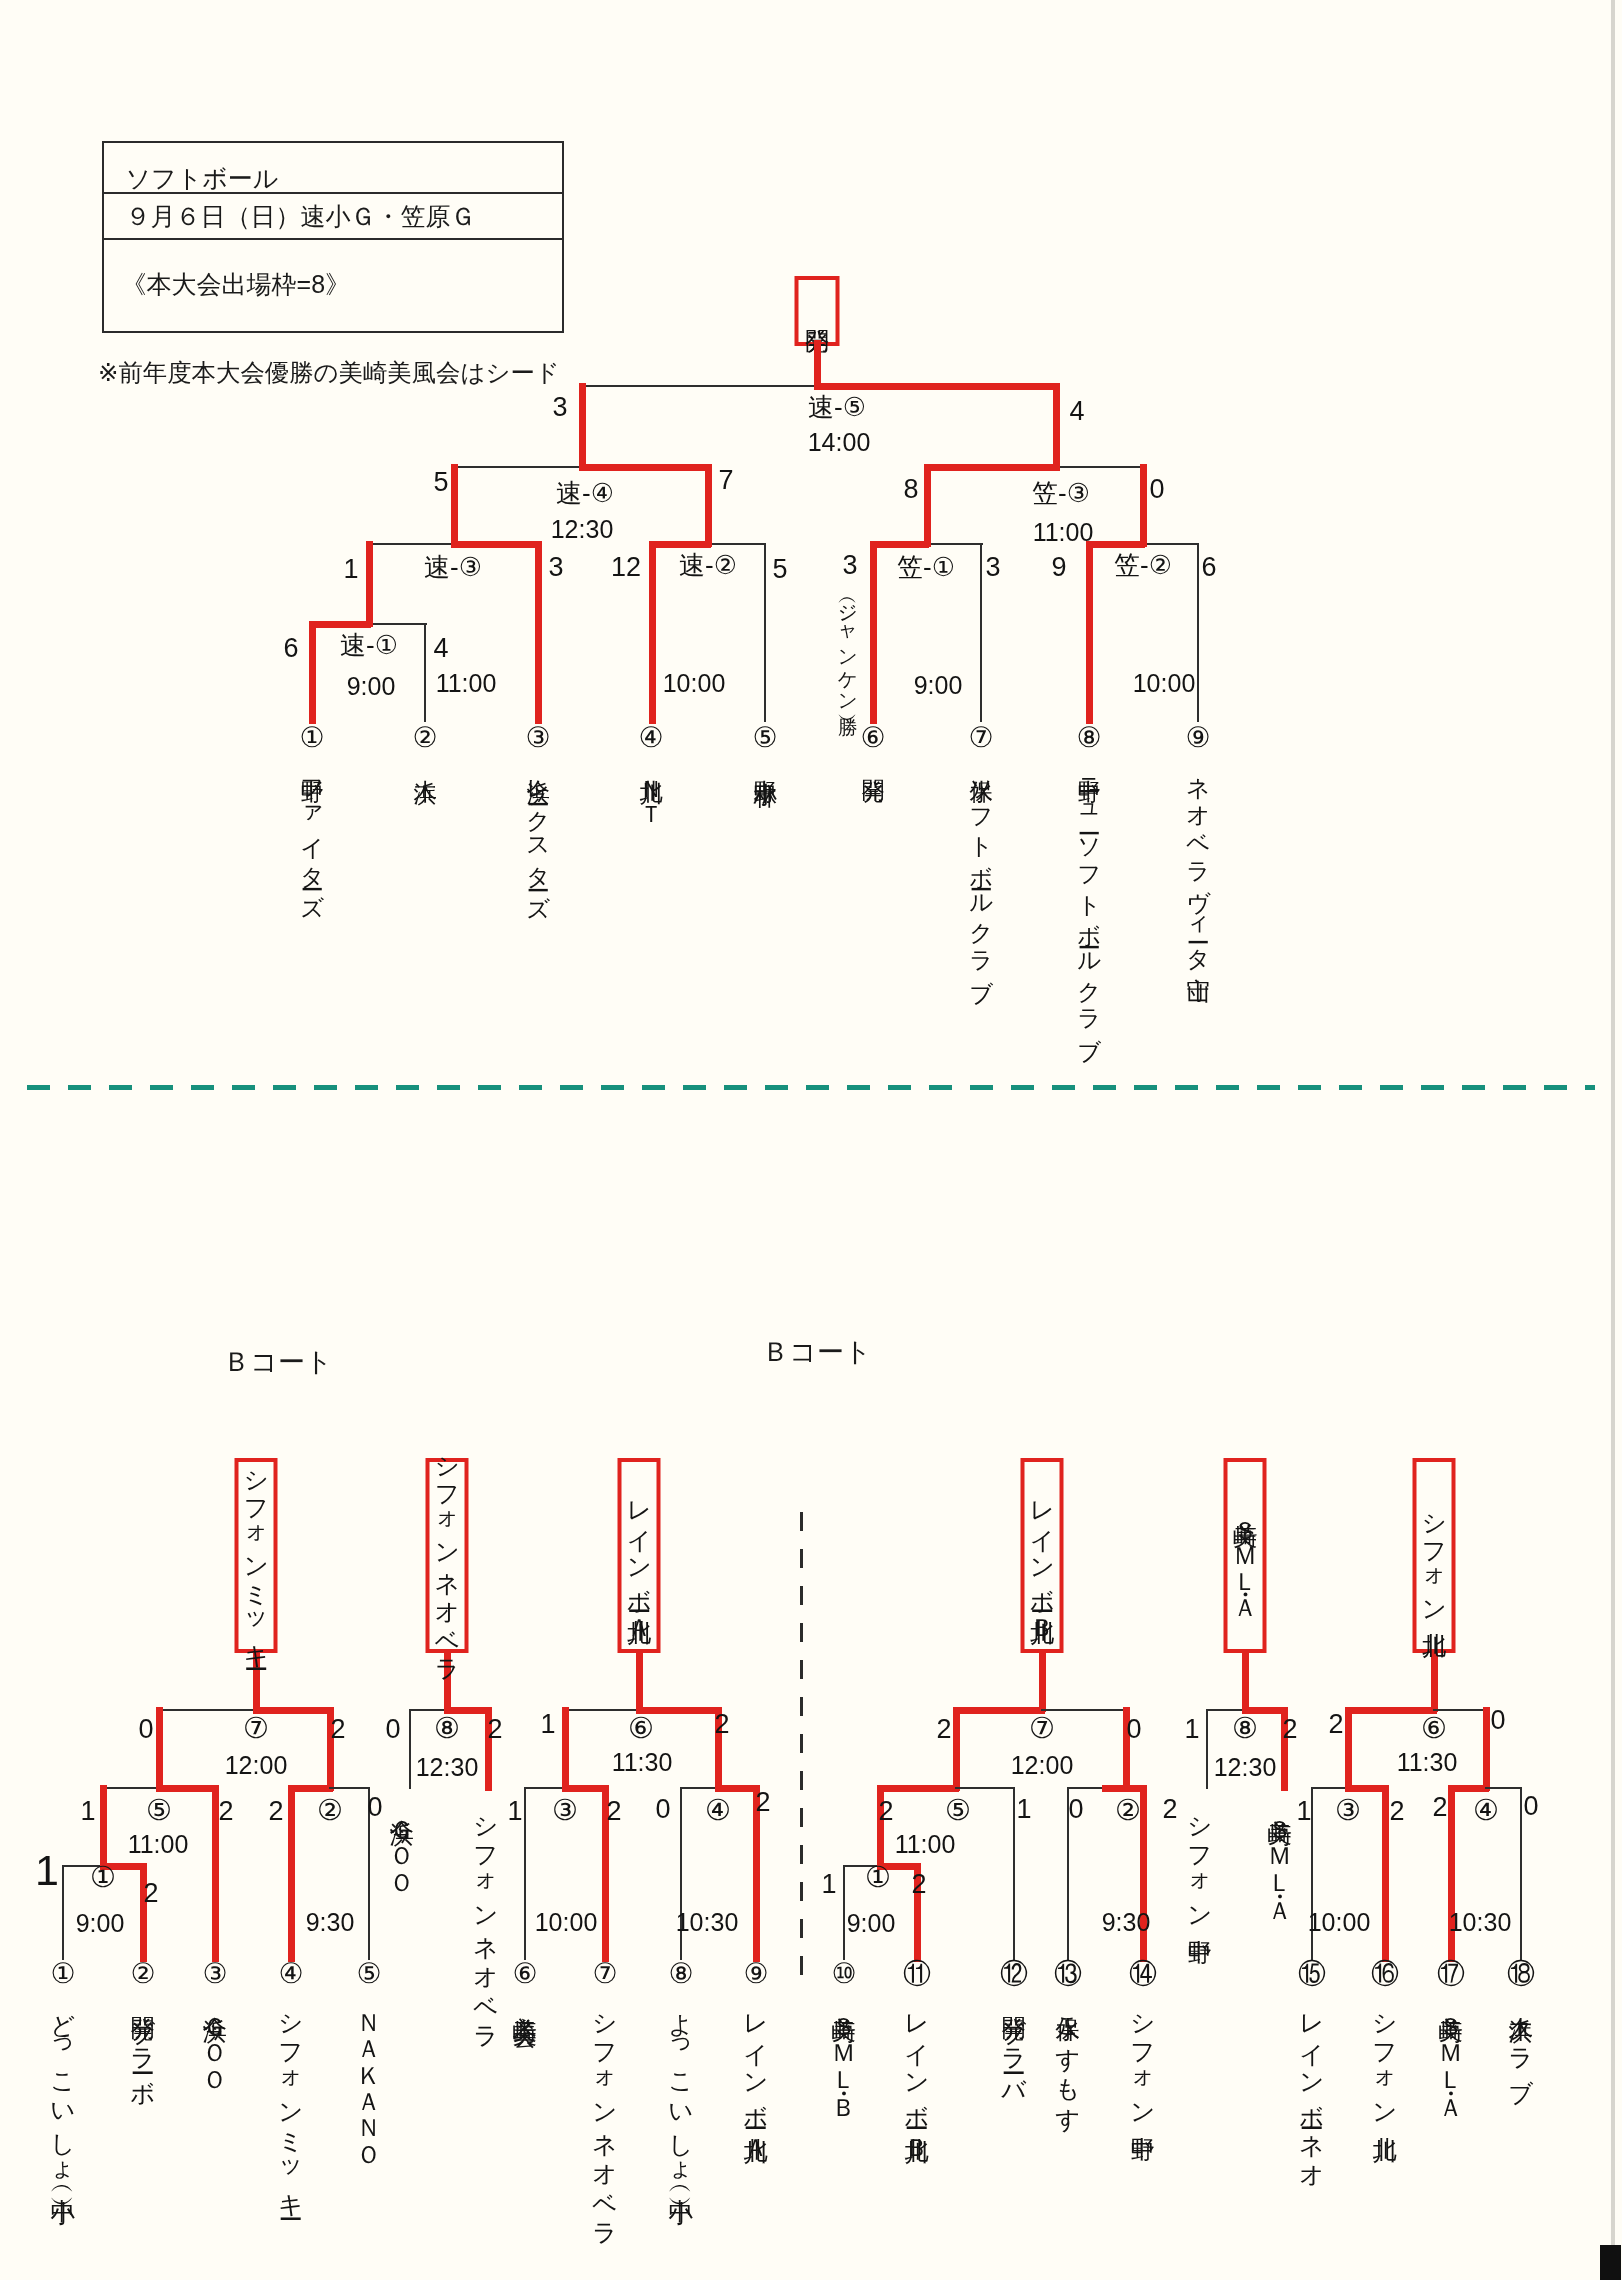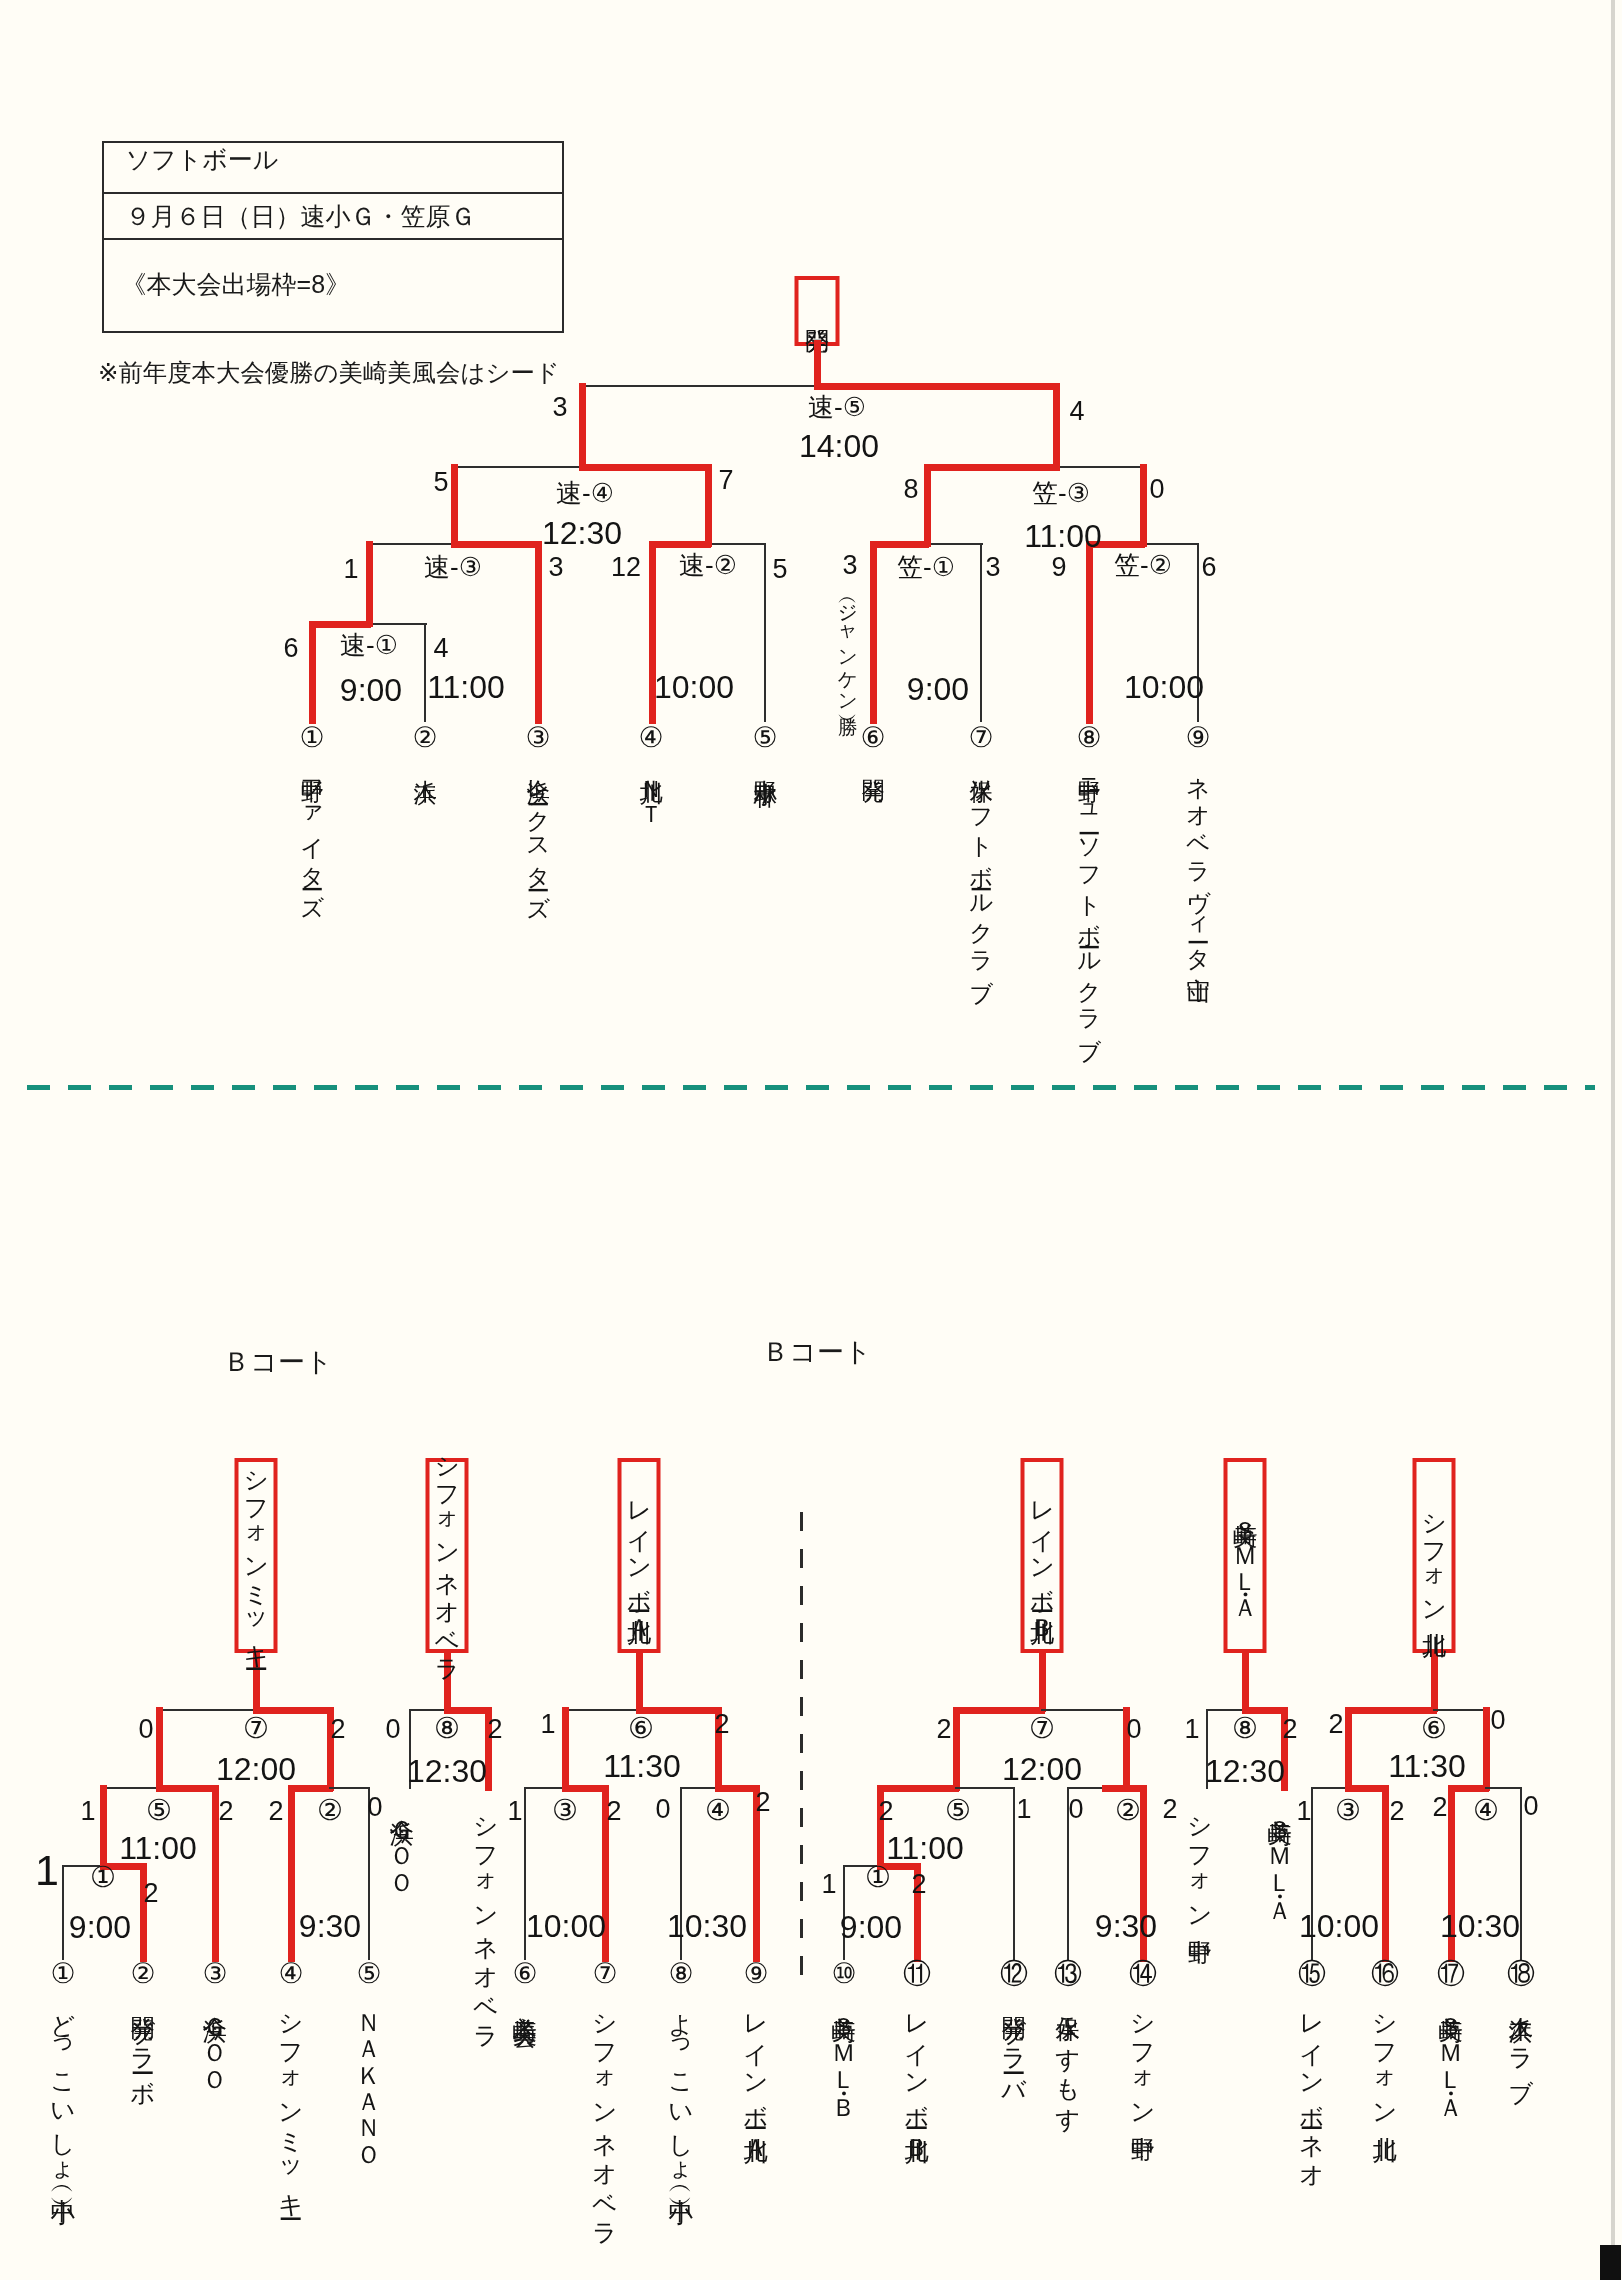--- a/index.html
+++ b/index.html
@@ -24,21 +24,21 @@
   .vdivider{
     position:absolute; left:800px; top:1512px; width:2.9px; height:480px;
     background:repeating-linear-gradient(180deg,#2b2b2b 0 19.5px,transparent 19.5px 37px);
   }
   .ln{position:absolute;}
   .lnk{background:#2e2e2e;}
   .lnr{background:#e0231e;}
   .txt{position:absolute; transform:translateX(-50%); white-space:nowrap; color:#141414; line-height:1;}
   .mlabel{font-size:26px;}
   .mnum{font-size:29px;}
-  .mtime{font-size:32px;}
+  .mtime{font-size:25px;}
   .mscore{font-size:27px;}
   .big{font-size:43px;}
   .tnum{font-size:28px;}
   .vname{
     position:absolute; transform:translateX(-50%);
     writing-mode:vertical-rl; text-orientation:upright;
     font-size:24.4px; letter-spacing:2px; color:#141414; line-height:1.05; white-space:nowrap;
   }
   .vsb{font-size:23.4px; letter-spacing:1.5px;}
   .jk{font-size:19.5px; letter-spacing:0;}
@@ -57,21 +57,21 @@
 </style>
 </head>
 <body>
 
 <div class="page" id="stage">
 
 
   <div class="infobox" style="left:102px; top:141px; width:458px; height:188px;">
     <div class="sep" style="top:49px;"></div>
     <div class="sep" style="top:95px;"></div>
-    <div class="row" style="left:21.5px; top:0;">ソフトボール</div>
+    <div class="row" style="left:21.5px; top:19px;">ソフトボール</div>
     <div class="row" style="left:21.5px; top:57px;">９月６日（日）速小Ｇ・笠原Ｇ</div>
     <div class="row" style="left:17.6px; top:125px;">《本大会出場枠=8》</div>
   </div>
 
   <div class="note" style="left:98px; top:357px;">※前年度本大会優勝の美崎美風会はシード</div>
 
   <div class="qbox champ" style="left:817px; top:276px;">
     <span class="vq">開発</span>
   </div>
 

